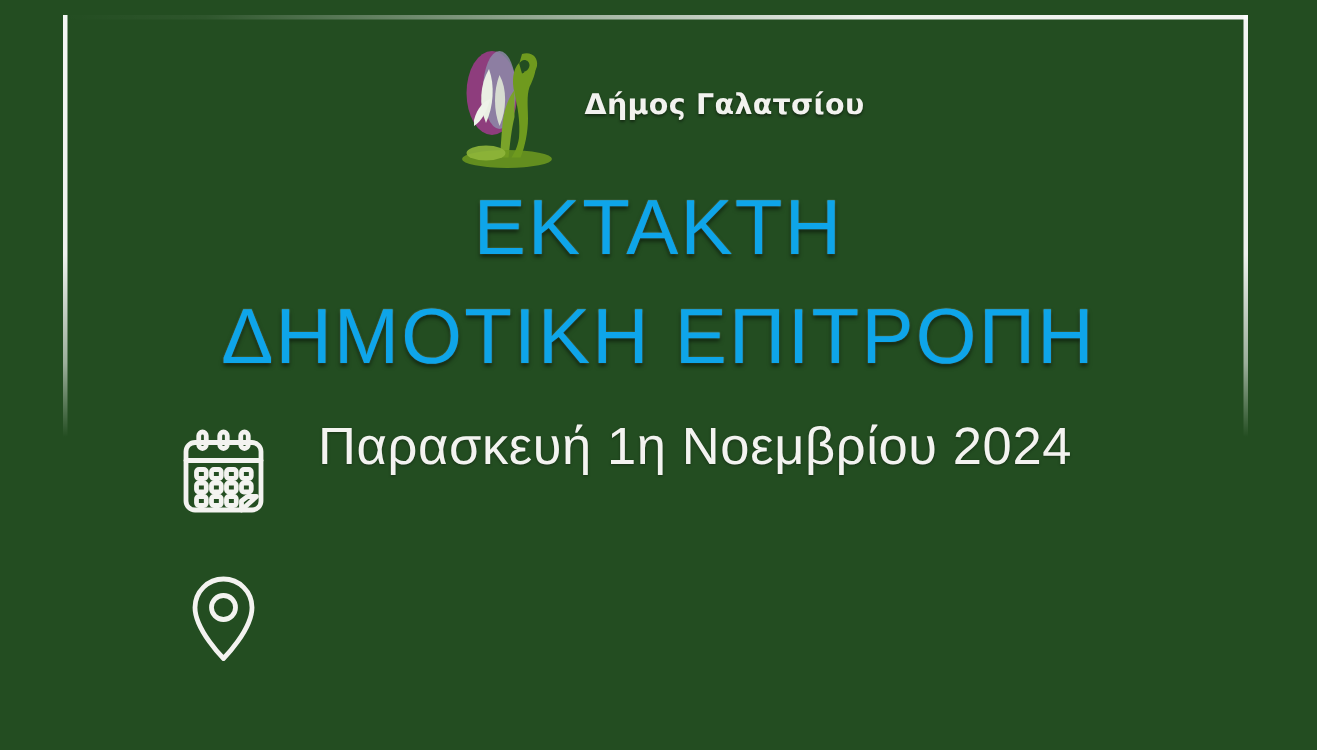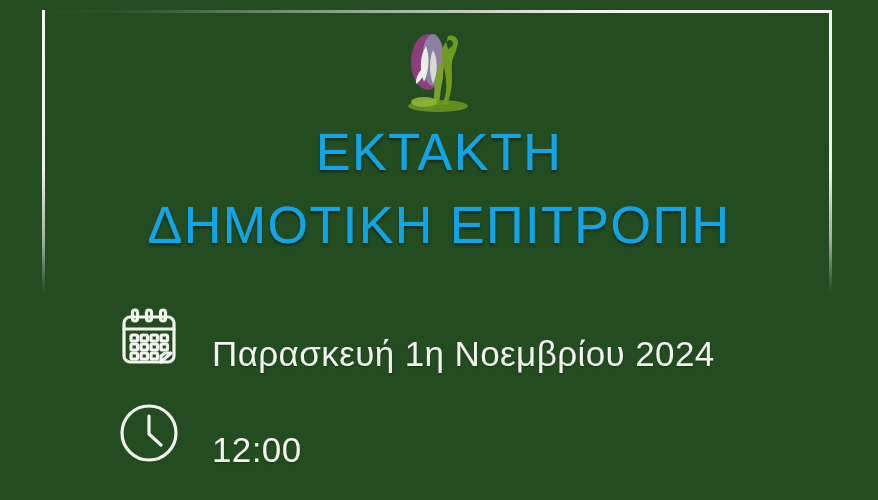--- a/index.html
+++ b/index.html
@@ -110,21 +110,21 @@
 
   
   .info-list {
     position: absolute;
     left: 112px;
     top: 278px;
     right: 40px;
   }
   .info-row {
     display: flex;
-    align-items: flex-end;
+    align-items: flex-start;
     gap: 26px;
     height: 96px;
   }
   .info-icon {
     flex: 0 0 auto;
     width: 74px;
     height: 74px;
     display: flex;
     align-items: center;
     justify-content: center;
@@ -163,20 +163,21 @@
         <path d="M14 54 C16 46 21 41 25 40 C22 49 19 55 14 58 Z" fill="#eef3e9"></path>
 
         <path d="M46 10 C52 8 57 12 56 18 C55 23 50 25 47 22 C51 21 52 17 50 15 C48 13 45 14 44 17 Z" fill="#6f9a1e"></path>
         <path d="M44 16 C40 20 39 28 41 36 C43 45 45 55 44 66 C43 72 41 76 39 79 L45 79 C48 72 50 62 50 53 C50 45 49 38 51 32 C54 26 56 20 55 15 C53 19 50 22 46 23 Z" fill="#6f9a1e"></path>
         <path d="M41 34 C37 39 34 47 33 57 C32 66 32 74 31 79 L37 79 C38 70 39 60 41 52 Z" fill="#7aa32a"></path>
 
         <ellipse cx="36" cy="80" rx="30" ry="6" fill="#6f9a1e" opacity="0.85"></ellipse>
         <ellipse cx="22" cy="76" rx="13" ry="5" fill="#8fb63a" opacity="0.9"></ellipse>
       </svg>
     </span>
+    <span class="brand-name">Δήμος Γαλατσίου</span>
   </div>
 
   <div class="headline">
     <div class="headline-line1">ΕΚΤΑΚΤΗ</div>
     <div class="headline-line2">ΔΗΜΟΤΙΚΗ ΕΠΙΤΡΟΠΗ</div>
   </div>
 
   <div class="info-list">
 
     <div class="info-row">
@@ -197,29 +198,20 @@
           <rect x="45" y="40" width="6.5" height="6" rx="1.6"></rect>
           <rect x="15" y="49" width="6.5" height="6" rx="1.6"></rect>
           <rect x="25" y="49" width="6.5" height="6" rx="1.6"></rect>
           <rect x="35" y="49" width="6.5" height="6" rx="1.6"></rect>
           <path d="M49 49 L55 49 L45 58 L45 52 Z"></path>
         </svg>
       </span>
       <span class="info-text">Παρασκευή 1η Νοεμβρίου 2024</span>
     </div>
 
-    <div class="info-row">
-      <span class="info-icon">
-        <svg width="66" height="66" viewBox="0 0 66 66" fill="none" stroke="#f3f3f0" stroke-width="3.2" stroke-linecap="round" stroke-linejoin="round">
-          <circle cx="33" cy="33" r="27"></circle>
-          <path d="M33 16 L33 34 L45 45"></path>
-        </svg>
-      </span>
-      <span class="info-text">12:00</span>
-    </div>
 
     <div class="info-row">
       <span class="info-icon">
         <svg width="66" height="66" viewBox="0 0 66 66" fill="none" stroke="#f3f3f0" stroke-width="3.2" stroke-linecap="round" stroke-linejoin="round">
           <path d="M33 61 C33 61 52 42 52 27 C52 16.5 43.5 8 33 8 C22.5 8 14 16.5 14 27 C14 42 33 61 33 61 Z"></path>
           <circle cx="33" cy="27" r="8"></circle>
         </svg>
       </span>
       <span class="info-text"></span>
     </div>

